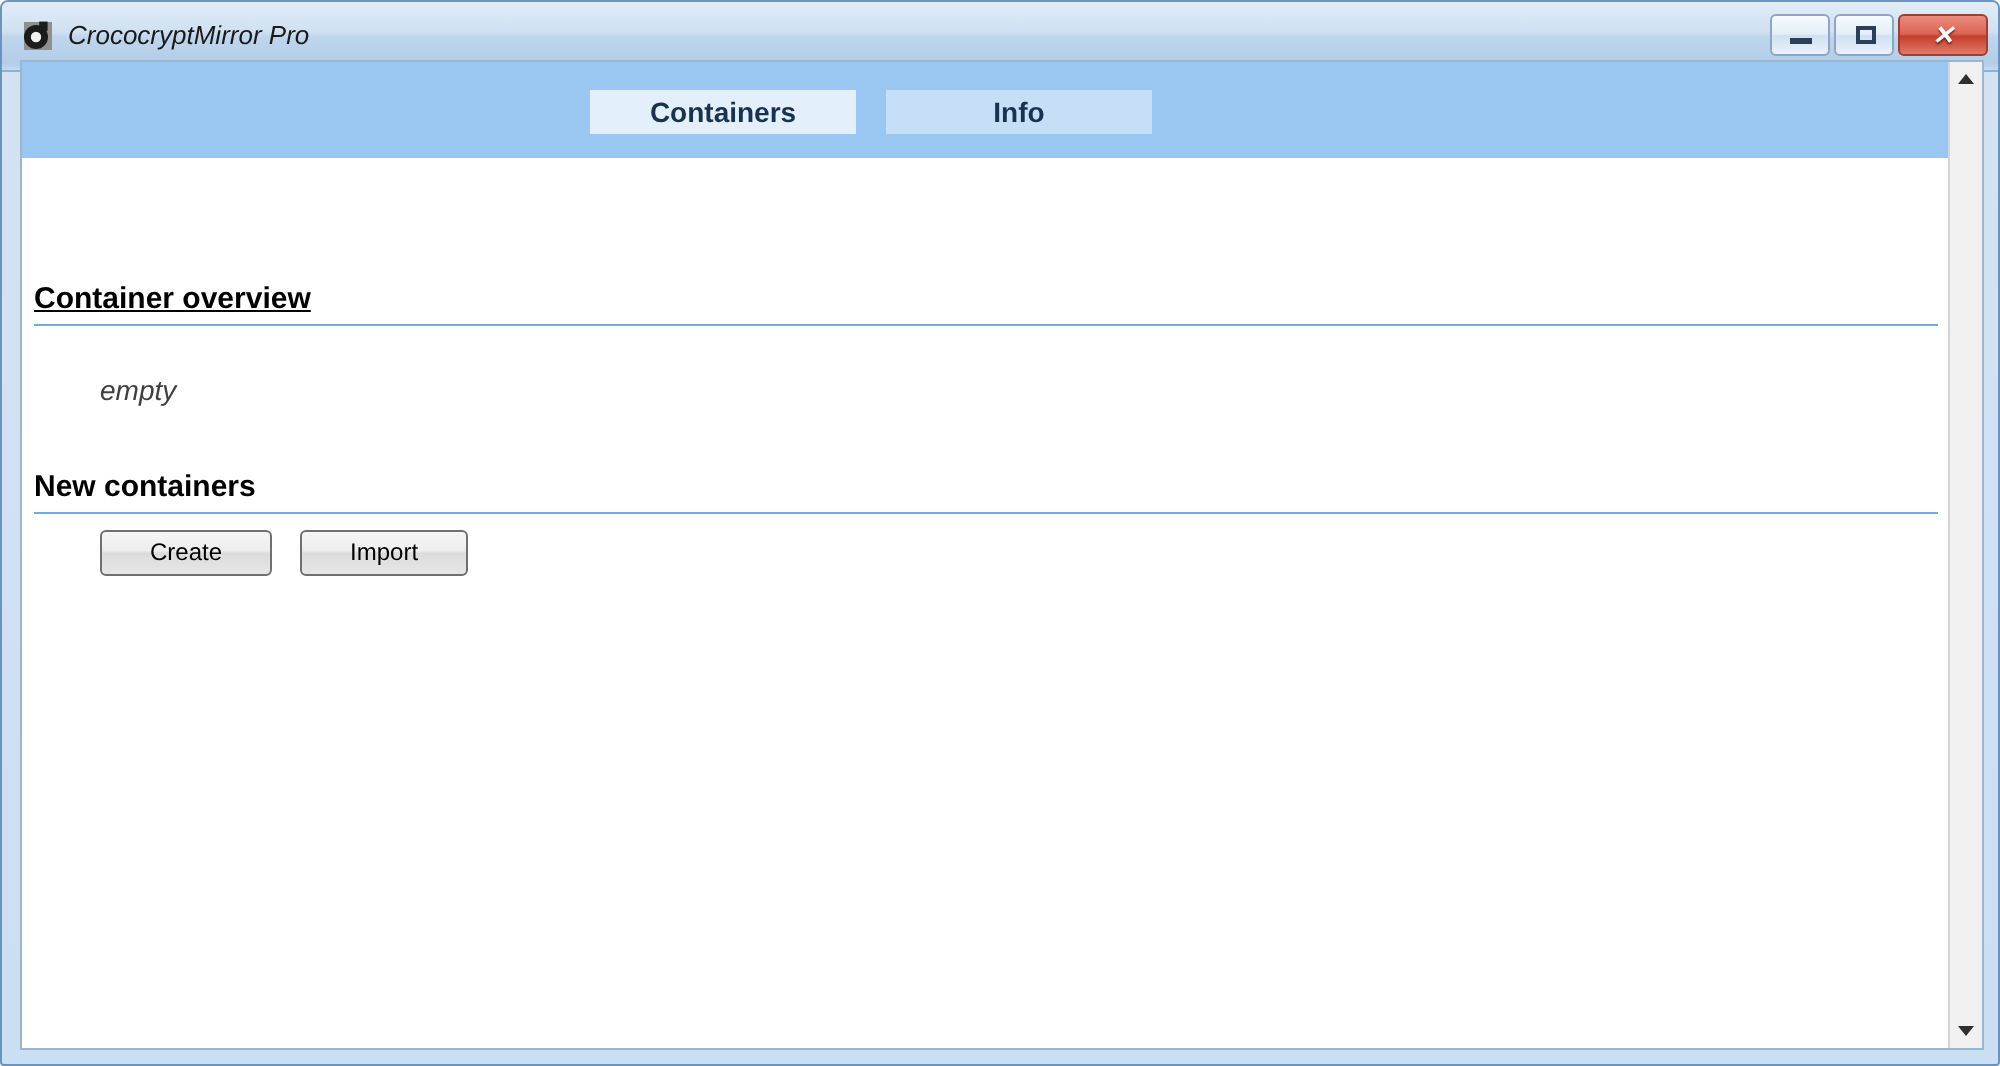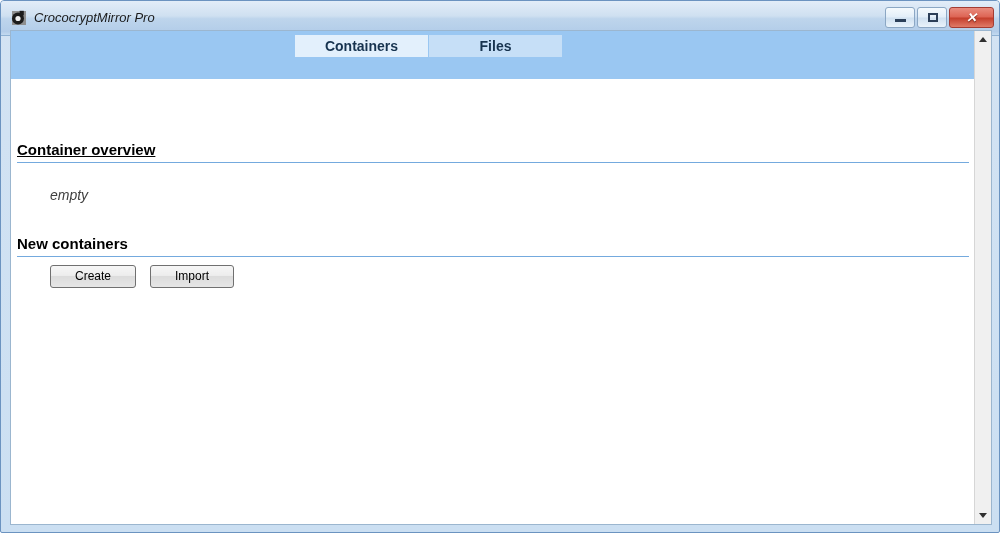--- a/index.html
+++ b/index.html
@@ -115,23 +115,23 @@
   
   .banner {
     position: absolute;
     left: 0; top: 0;
     width: 100%;
     height: 48px;
     background: #9ac7f2;
   }
   .tabstrip {
     position: absolute;
-    left: 284px; top: 4px;
+    left: 284px; top: 14px;
     display: flex;
-    gap: 1px;
+    gap: 15px;
   }
   .tab {
     height: 22px;
     box-sizing: border-box;
     background: #c6dff7;
     color: #17334f;
     font-size: 14px;
     font-weight: bold;
     line-height: 22px;
     text-align: center;
@@ -267,21 +267,21 @@
         <span class="glyph-close">✕</span>
       </div>
     </div>
   </div>
 
   <div class="client">
 
     <div class="banner">
       <div class="tabstrip">
         <div class="tab active tab-containers">Containers</div>
-        <div class="tab tab-files">Files</div>
+        <div class="tab tab-files">Info</div>
       </div>
     </div>
 
     <div class="content">
 
       <div class="section-heading" style="top:62px;text-decoration:underline;">Container overview</div>
       <div class="section-rule" style="top:83px; width:952px;"></div>
       <div class="empty-text" style="top:108px;">empty</div>
 
       <div class="section-heading" style="top:156px;text-align:center;">New containers</div>

